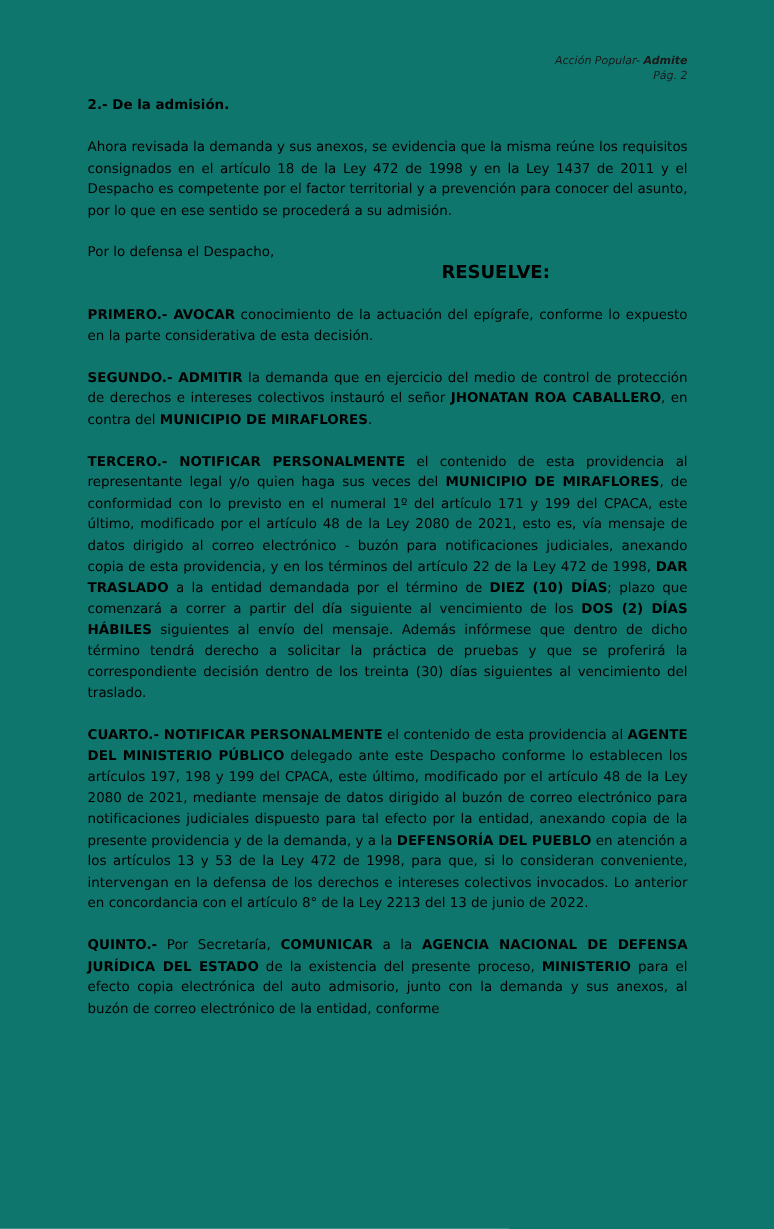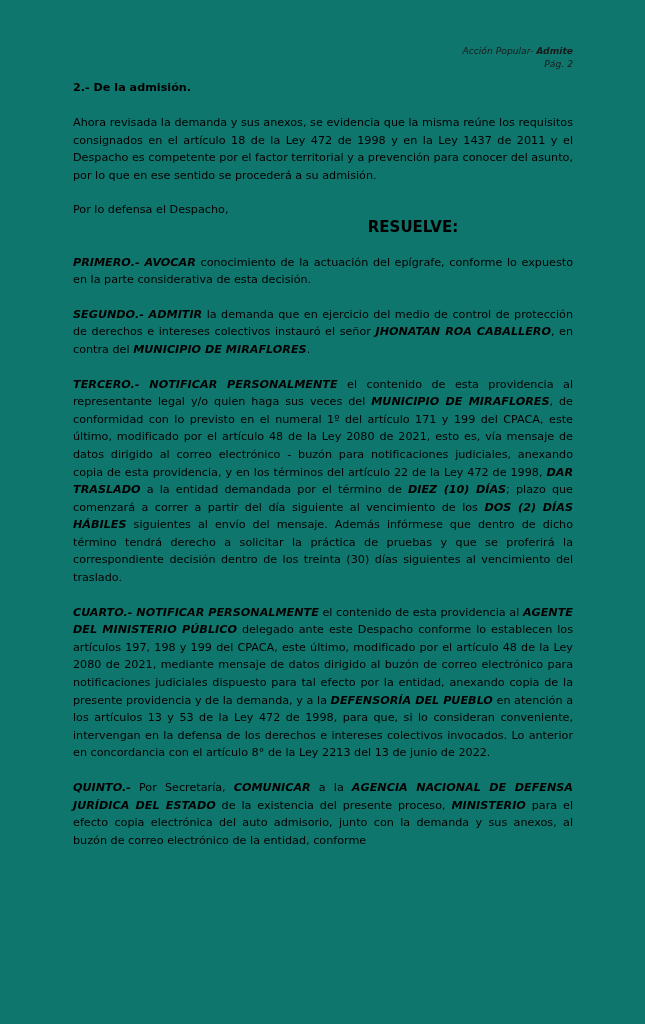--- a/index.html
+++ b/index.html
@@ -76,21 +76,20 @@
     font-size: 15px;
     font-weight: bold;
     line-height: 17.6px;
     margin: 0 0 17px 0;
     text-align: center;
     padding-left: 180px;
   }
 
   b, strong {
     font-weight: bold;
-    font-style: italic;
   }
 </style>
 </head>
 <body>
 
 <div class="page">
 
   <div class="doc-header">
     <span class="hdr-line"><span>Acción Popular- </span><b>Admite</b></span>
     <span class="hdr-line">Pág. 2</span>

